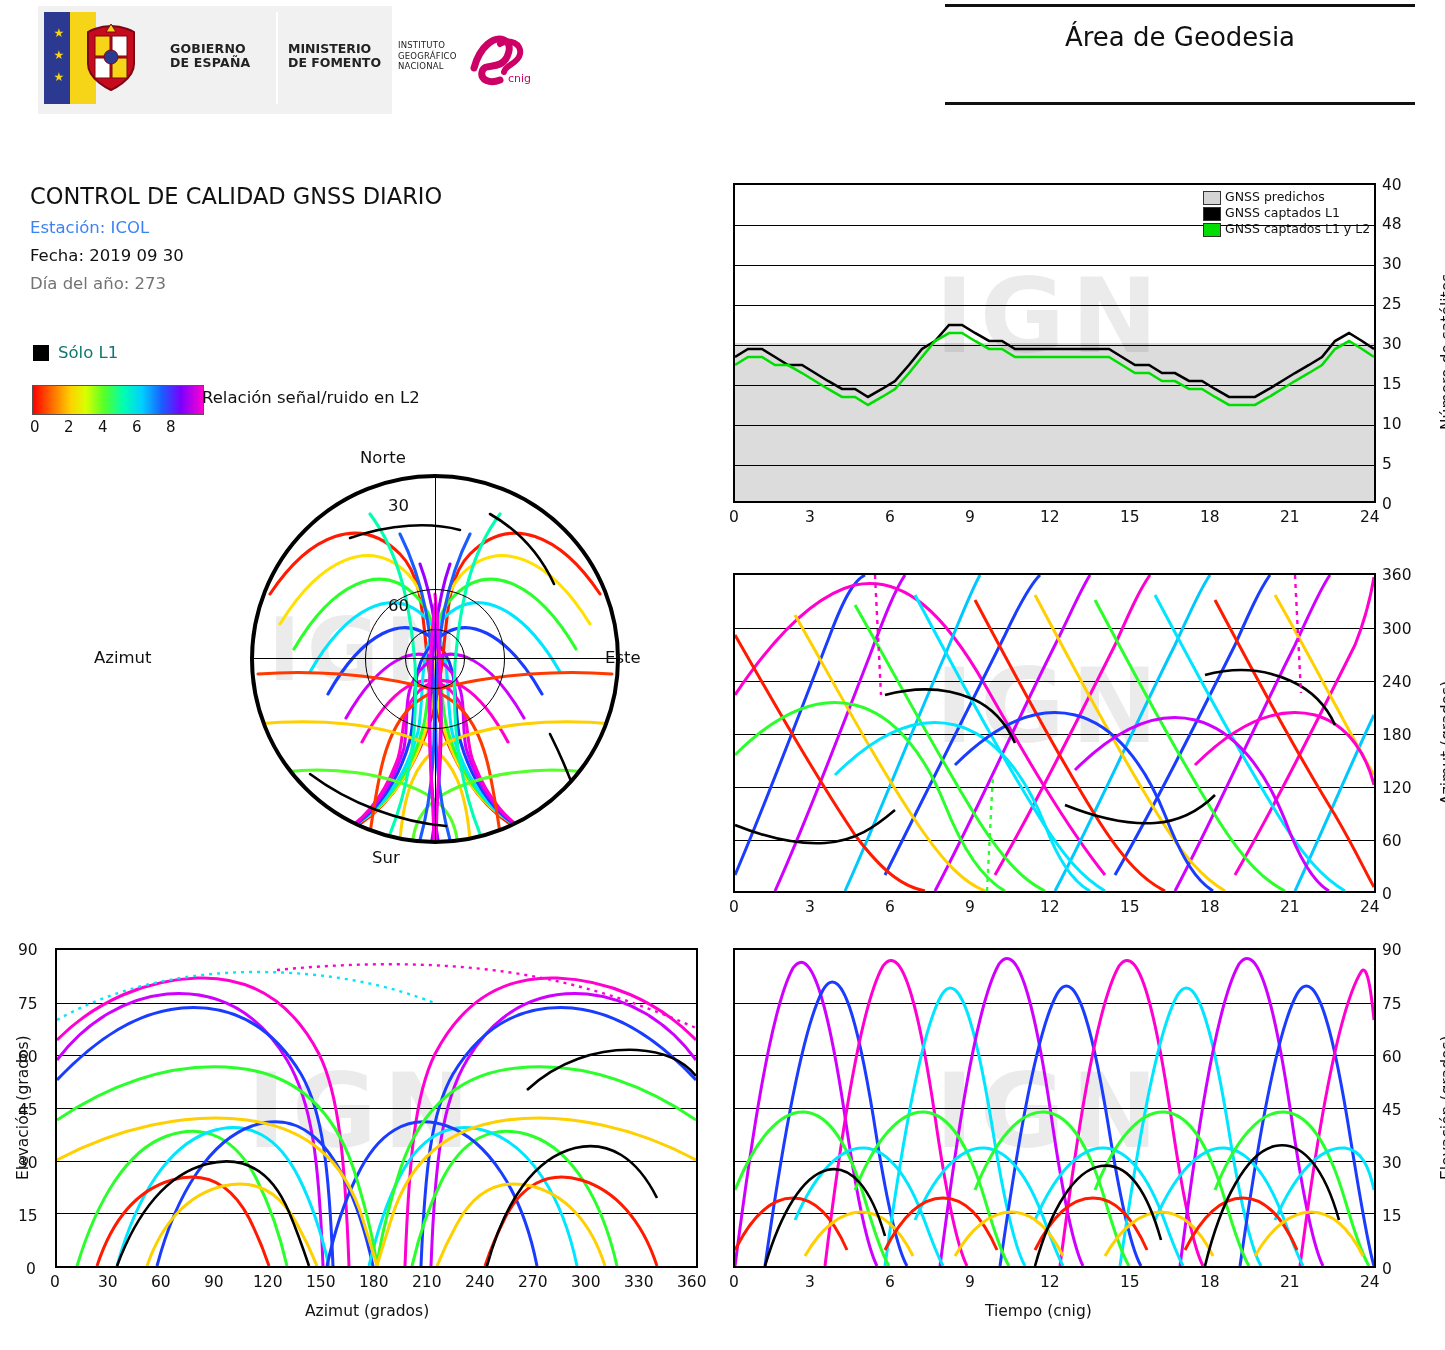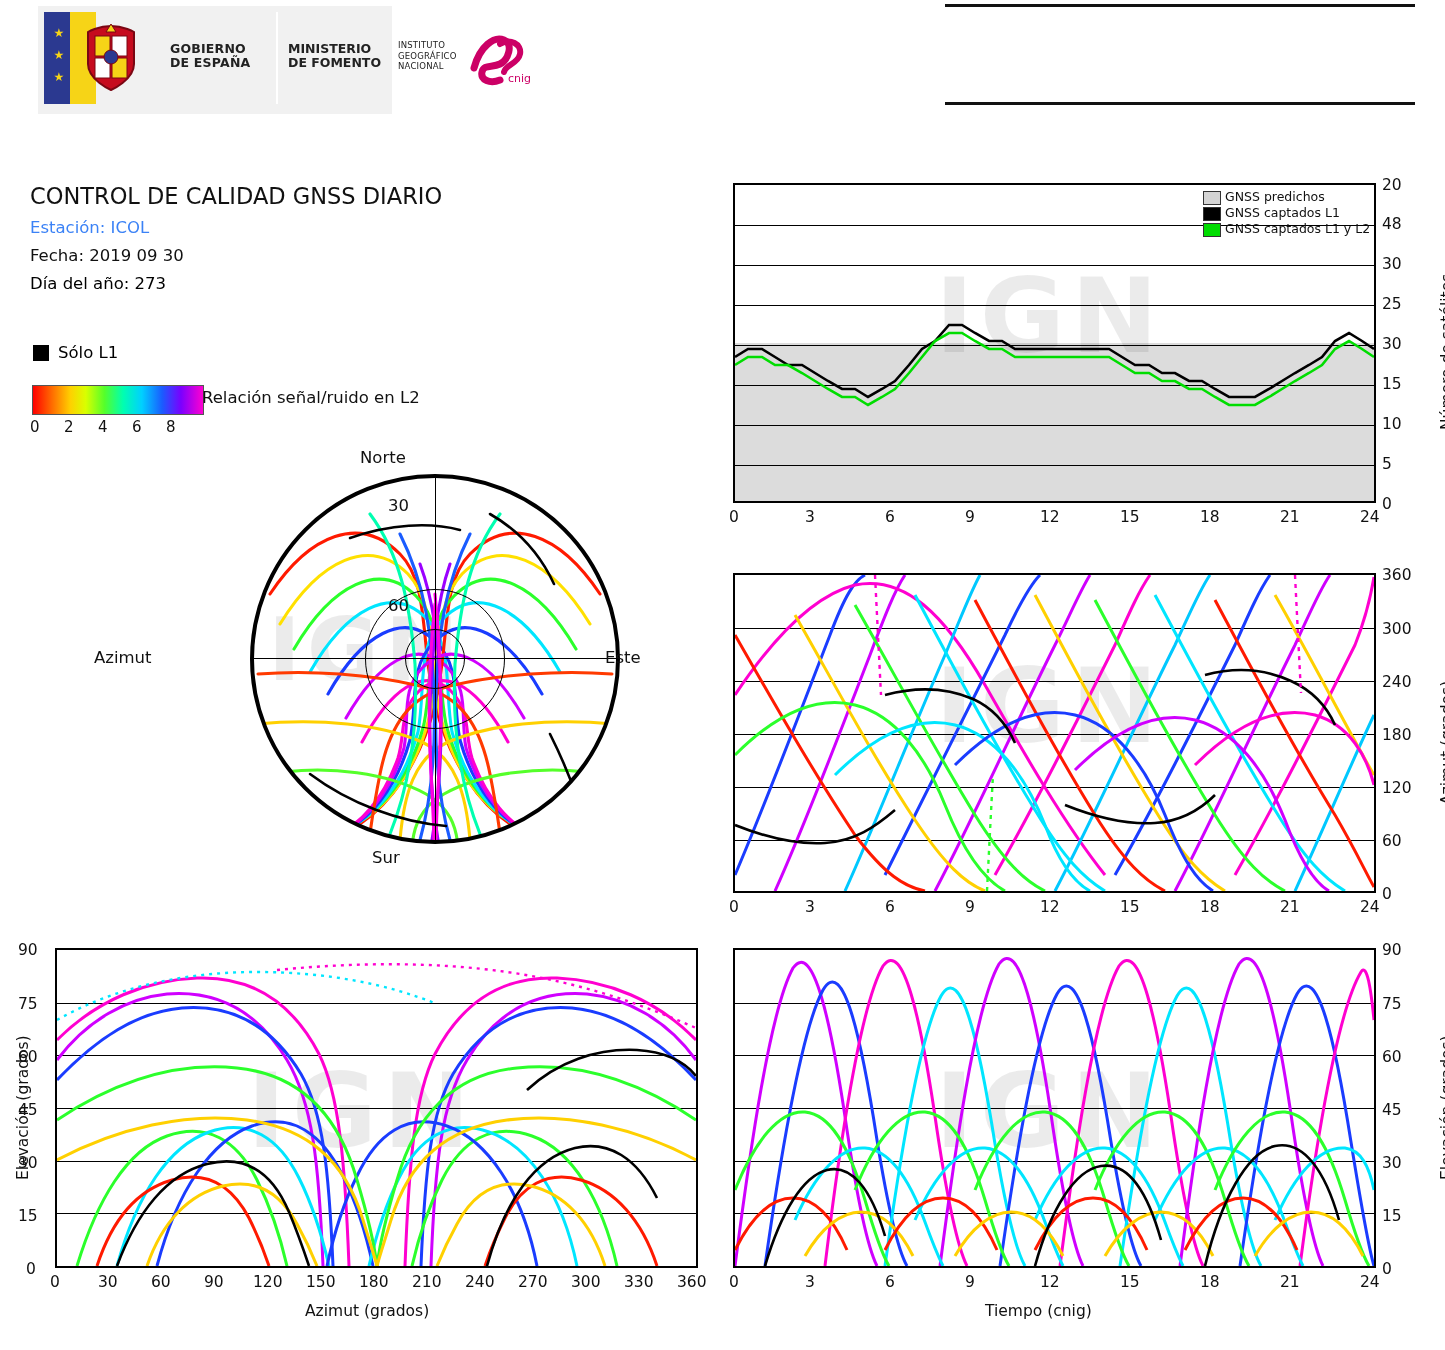--- a/index.html
+++ b/index.html
@@ -28,24 +28,24 @@
   #ign-mark{left:470px;top:34px;width:76px;height:54px;}
   #rule-top{left:945px;top:4px;width:470px;height:3px;background:#111;}
   #rule-bot{left:945px;top:102px;width:470px;height:3px;background:#111;}
   #area-title{left:945px;top:22px;width:470px;text-align:center;font-size:26px;color:#111;}
   #area-sub{left:945px;top:62px;width:470px;text-align:center;font-size:15.5px;color:#111;}
 
   
   #info-title{left:30px;top:183px;font-size:22.5px;color:#111;}
   #info-est{left:30px;top:218px;font-size:16.5px;color:#3b82f6;}
   #info-fecha{left:30px;top:246px;font-size:16.5px;color:#111;}
-  #info-doy{left:30px;top:274px;font-size:16.5px;color:#000000;}
+  #info-doy{left:30px;top:274px;font-size:16.5px;color:#737373;}
 
   #legend-l1-sq{left:33px;top:345px;width:16px;height:16px;background:#000;}
-  #legend-l1-tx{left:58px;top:343px;font-size:16.5px;color:#000000;}
+  #legend-l1-tx{left:58px;top:343px;font-size:16.5px;color:#0f766e;}
 
   #cbar{left:32px;top:385px;width:170px;height:28px;
     background:linear-gradient(to right,#ff0000 0%,#ff6a00 11%,#ffd000 22%,#d9ff00 31%,#55ff2a 42%,#00ffb0 53%,#00d0ff 64%,#1a5cff 76%,#7a00ff 87%,#ff00d0 100%);
     border:1px solid #555;}
   #cbar-label{left:202px;top:388px;font-size:16.5px;color:#111;}
   .cb-tick{position:absolute;top:418px;font-size:15px;color:#111;}
 
   
   #polar-wrap{left:150px;top:448px;width:500px;height:490px;}
   #polar-circle{left:100px;top:26px;width:370px;height:370px;border:4px solid #000;border-radius:50%;box-sizing:border-box;}
@@ -112,20 +112,21 @@
     <span>GEOGRÁFICO</span><br>
     <span>NACIONAL</span>
   </div>
   <svg class="abs" id="ign-mark" viewBox="0 0 76 54">
     <path d="M4 34 C10 12 24 2 34 6 C44 10 38 26 30 30 C22 34 14 30 12 38 C10 46 20 50 30 46" fill="none" stroke="#cc0066" stroke-width="7" stroke-linecap="round"></path>
     <path d="M30 10 C40 4 52 10 50 20 C48 30 36 30 34 38" fill="none" stroke="#cc0066" stroke-width="6" stroke-linecap="round"></path>
     <text x="38" y="48" font-size="11" fill="#cc0066" font-family="DejaVu Sans">cnig</text>
   </svg>
 
   <div class="abs" id="rule-top"></div>
+  <div class="abs" id="area-title">Área de Geodesia</div>
   <div class="abs" id="rule-bot"></div>
 </div>
 
 <div class="abs" id="info-title">CONTROL DE CALIDAD GNSS DIARIO</div>
 <div class="abs" id="info-est">Estación: ICOL</div>
 <div class="abs" id="info-fecha">Fecha: 2019 09 30</div>
 <div class="abs" id="info-doy">Día del año: 273</div>
 
 <div class="abs" id="legend-l1-sq"></div>
 <div class="abs" id="legend-l1-tx">Sólo L1</div>
@@ -231,21 +232,21 @@
 <div class="tick" style="left:1360px;top:508px;">24</div>
 
 <div class="tick" style="left:1382px;top:495px;">0</div>
 <div class="tick" style="left:1382px;top:455px;">5</div>
 <div class="tick" style="left:1382px;top:415px;">10</div>
 <div class="tick" style="left:1382px;top:375px;">15</div>
 <div class="tick" style="left:1382px;top:335px;">30</div>
 <div class="tick" style="left:1382px;top:295px;">25</div>
 <div class="tick" style="left:1382px;top:255px;">30</div>
 <div class="tick" style="left:1382px;top:215px;">48</div>
-<div class="tick" style="left:1382px;top:176px;">20</div>
+<div class="tick" style="left:1382px;top:176px;">40</div>
 <div class="abs" style="left:1438px;top:430px;">
     <div class="vrot">Número de satélites</div>
   </div>
 
 <div class="plotbox" id="p2">
   <div class="gridline" style="top:53px;"></div>
   <div class="gridline" style="top:106px;"></div>
   <div class="gridline" style="top:159px;"></div>
   <div class="gridline" style="top:212px;"></div>
   <div class="gridline" style="top:265px;"></div>

